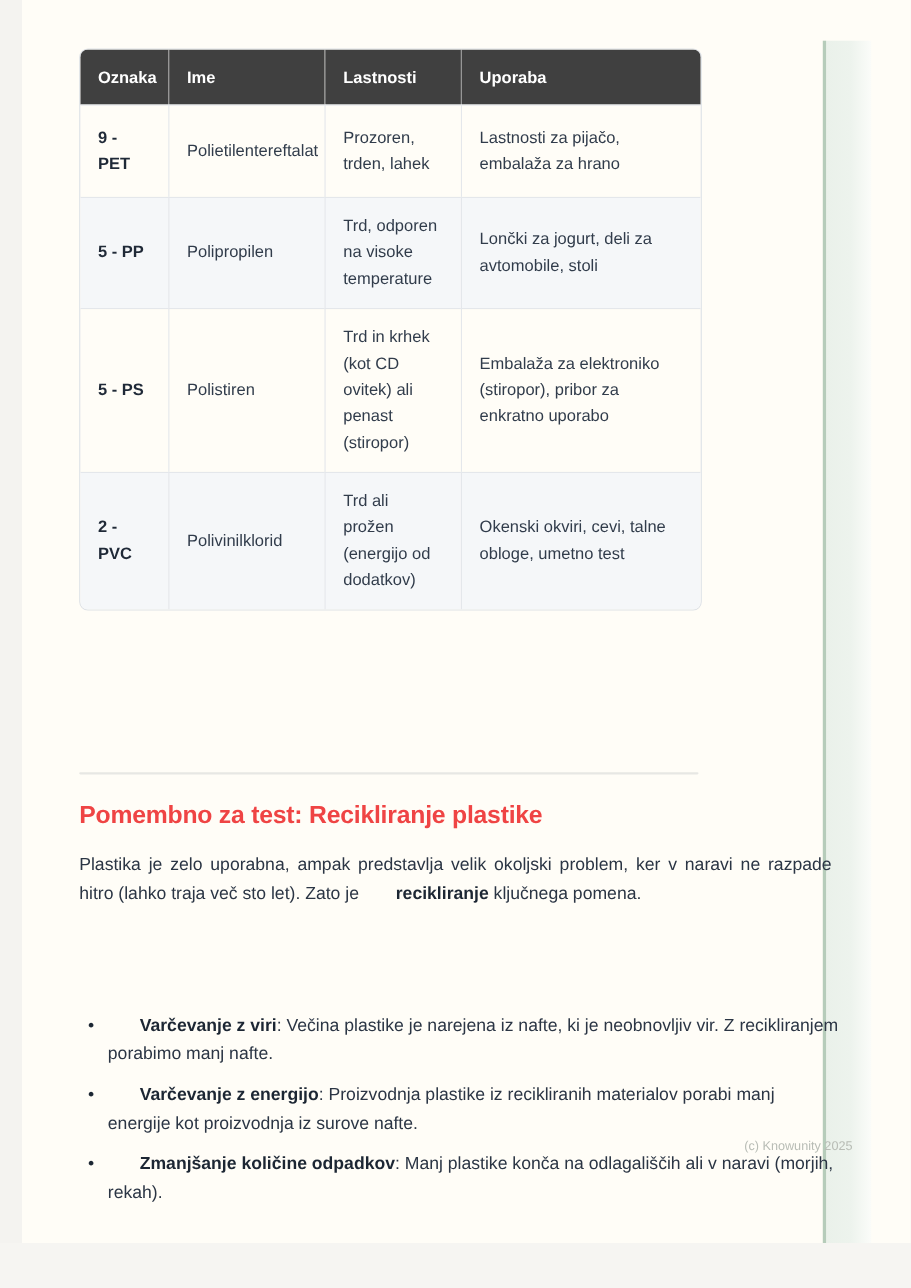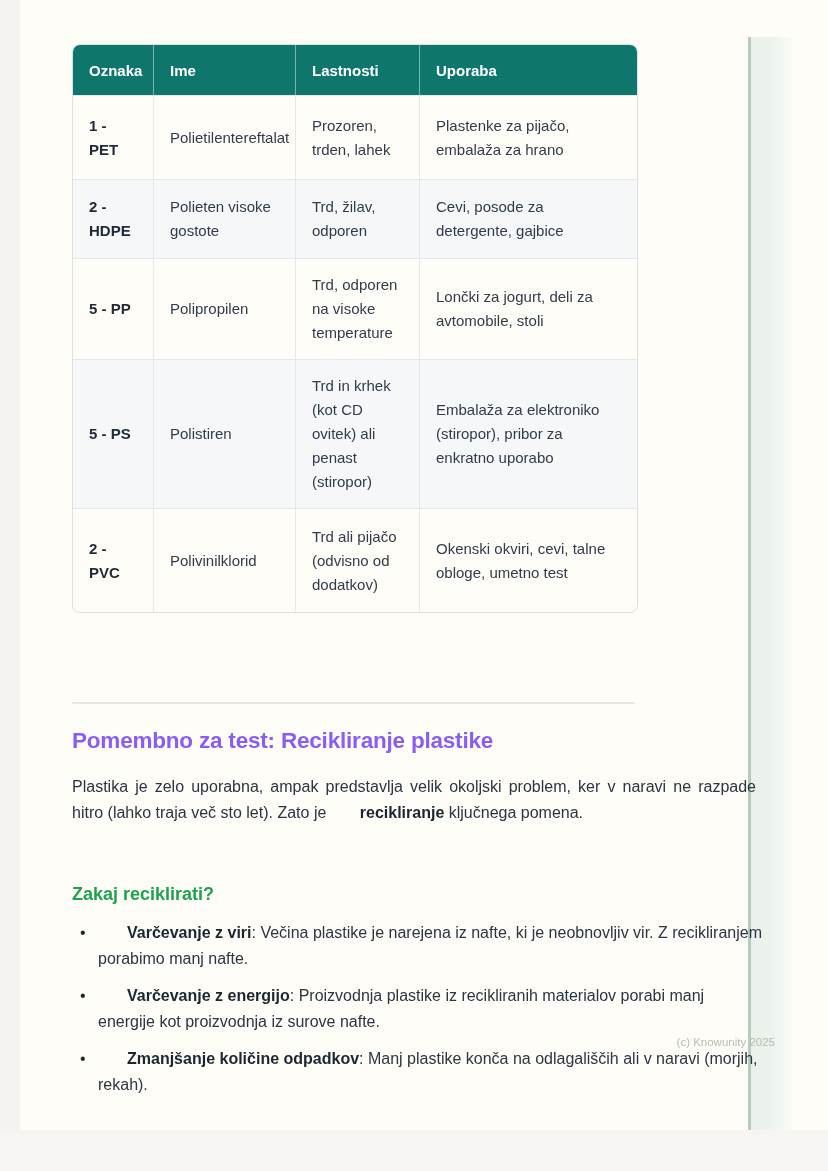--- a/index.html
+++ b/index.html
@@ -43,21 +43,21 @@
     width: 100%;
     border-collapse: separate;
     border-spacing: 0;
     table-layout: fixed;
   }
   col.c-code { width: 80px; }
   col.c-name { width: 142px; }
   col.c-props { width: 124px; }
   col.c-use  { width: 218px; }
   thead th {
-    background: #0f766e;
+    background: #404040;
     color: #ffffff;
     font-size: 15px;
     font-weight: bold;
     text-align: left;
     padding: 15px 16px;
     height: 50px;
     vertical-align: middle;
   }
   thead th + th { border-left: 1px solid rgba(255,255,255,0.45); margin-left: 13px; }
   tbody td {
@@ -81,21 +81,21 @@
     background: #e7e7e4;
     border-radius: 1px;
   }
   
   .h2 {
     position: absolute;
     left: 52px; top: 728px;
     width: 690px;
     font-size: 22.5px;
     font-weight: bold;
-    color: #8b5cf6;
+    color: #ef4444;
     letter-spacing: -0.2px;
   }
   .para {
     position: absolute;
     left: 52px; top: 774px;
     width: 684px;
     font-size: 16px;
     line-height: 26px;
     color: #2b3544;
     text-align: justify;
@@ -161,60 +161,53 @@
       <thead>
         <tr>
           <th>Oznaka</th>
           <th>Ime</th>
           <th>Lastnosti</th>
           <th>Uporaba</th>
         </tr>
       </thead>
       <tbody>
         <tr class="r1">
-          <td class="code-cell">1 - PET</td>
+          <td class="code-cell">9 - PET</td>
           <td>Polietilentereftalat</td>
           <td>Prozoren, trden, lahek</td>
-          <td>Plastenke za pijačo, embalaža za hrano</td>
-        </tr>
-        <tr class="r2">
-          <td class="code-cell">2 - HDPE</td>
-          <td>Polieten visoke gostote</td>
-          <td>Trd, žilav, odporen</td>
-          <td>Cevi, posode za detergente, gajbice</td>
+          <td>Lastnosti za pijačo, embalaža za hrano</td>
         </tr>
         <tr class="r4">
           <td class="code-cell">5 - PP</td>
           <td>Polipropilen</td>
           <td>Trd, odporen na visoke temperature</td>
           <td>Lončki za jogurt, deli za avtomobile, stoli</td>
         </tr>
         <tr class="r5">
           <td class="code-cell">5 - PS</td>
           <td>Polistiren</td>
           <td>Trd in krhek (kot CD ovitek) ali penast (stiropor)</td>
           <td>Embalaža za elektroniko (stiropor), pribor za enkratno uporabo</td>
         </tr>
         <tr class="r6">
           <td class="code-cell">2 - PVC</td>
           <td>Polivinilklorid</td>
-          <td>Trd ali pijačo (odvisno od dodatkov)</td>
+          <td>Trd ali prožen (energijo od dodatkov)</td>
           <td>Okenski okviri, cevi, talne obloge, umetno test</td>
         </tr>
       </tbody>
     </table>
   </div>
 
   <div class="divider"></div>
 
   <div class="h2">Pomembno za test: Recikliranje plastike</div>
 
   <p class="para"><span>Plastika je zelo uporabna, ampak predstavlja velik okoljski problem, ker v naravi ne razpade hitro (lahko traja več sto let). Zato je </span><b>recikliranje</b><span> ključnega pomena.</span></p>
 
-  <div class="h3">Zakaj reciklirati?</div>
 
   <ul class="bullets">
     <li class="bullet"><span class="dot">•</span><b>Varčevanje z viri</b><span>: Večina plastike je narejena iz nafte, ki je neobnovljiv vir. Z recikliranjem porabimo manj nafte.</span></li>
     <li class="bullet"><span class="dot">•</span><b>Varčevanje z energijo</b><span>: Proizvodnja plastike iz recikliranih materialov porabi manj energije kot proizvodnja iz surove nafte.</span></li>
     <li class="bullet"><span class="dot">•</span><b>Zmanjšanje količine odpadkov</b><span>: Manj plastike konča na odlagališčih ali v naravi (morjih, rekah).</span></li>
   </ul>
 
 </div>
 
 <div class="watermark">(c) Knowunity 2025</div>

